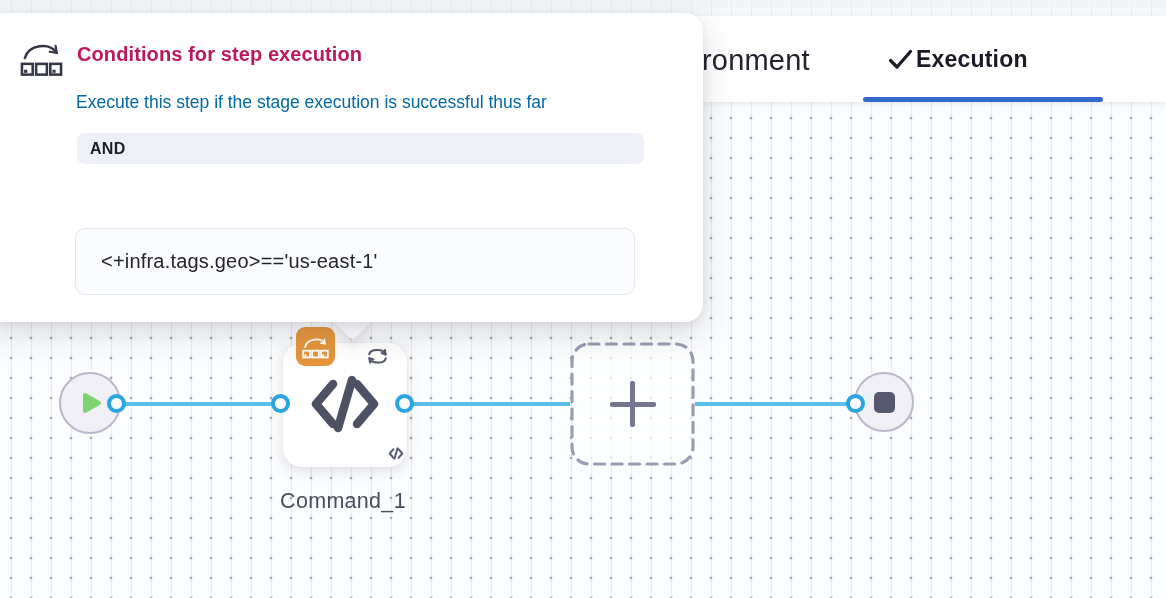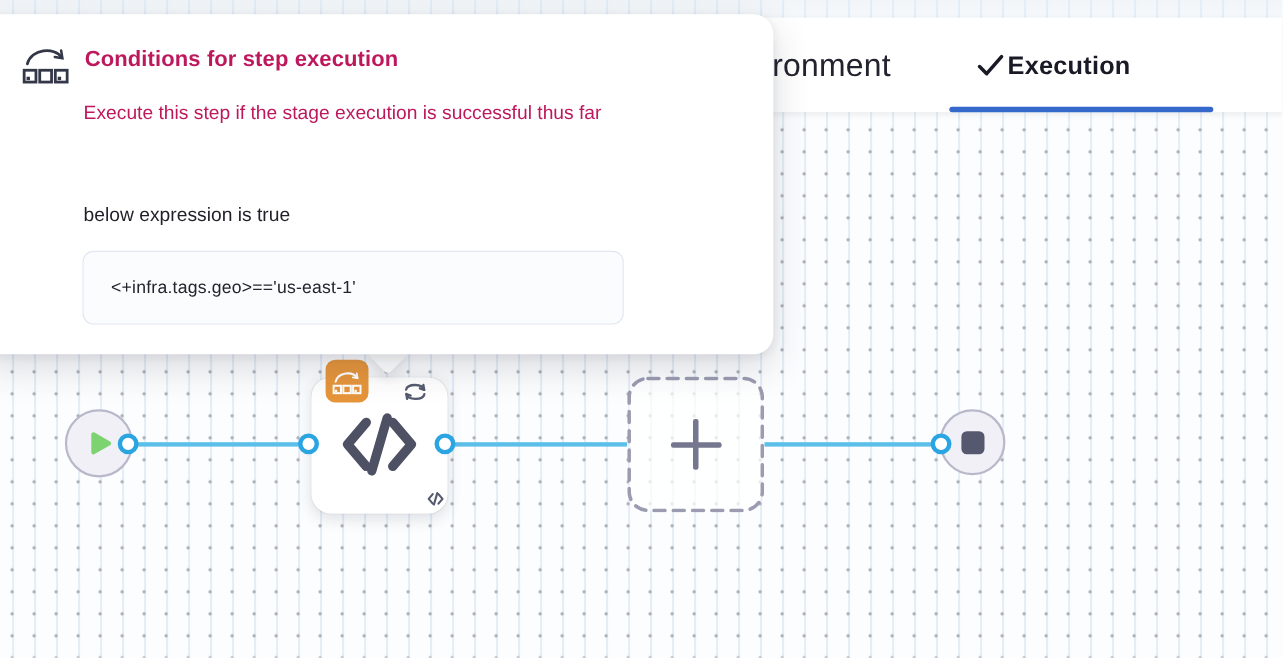--- a/index.html
+++ b/index.html
@@ -85,33 +85,33 @@
     background:#ffffff; transform:rotate(45deg); border-radius:4px;
     box-shadow:4px 4px 10px rgba(40,41,61,0.10); z-index:59;
   }
   .popover {
     position:absolute; left:-16px; top:13px; width:719px; height:309px;
     background:#ffffff; border-radius:18px; z-index:60;
     box-shadow:0 12px 34px rgba(40,41,61,0.16), 0 2px 8px rgba(40,41,61,0.08);
   }
   .pop-icon  { position:absolute; left:36px; top:26px; }
   .pop-title { position:absolute; left:93px; top:30px; font-size:20px; font-weight:700; color:#be185d; letter-spacing:0.1px; }
-  .pop-desc  { position:absolute; left:92px; top:79px; font-size:17.5px; color:#be185d; }
+  .pop-desc  { position:absolute; left:92px; top:79px; font-size:17.5px; color:#0369a1; }
   .and-badge {
     position:absolute; left:93px; top:120px; width:567px; height:31px;
     background:#eef0f7; border-radius:8px;
     display:flex; align-items:center; padding-left:13px;
     font-size:16px; font-weight:700; color:#1d1e28; letter-spacing:0.3px;
   }
   .pop-caption { position:absolute; left:92px; top:172px; font-size:17.5px; color:#1f2028; }
   .expr-box {
-    position:absolute; left:91px; top:215px; width:492px; height:67px;
+    position:absolute; left:91px; top:215px; width:560px; height:67px;
     background:#fbfcfe; border:1px solid #e3e6f0; border-radius:10px;
     display:flex; align-items:center; padding-left:25px;
-    font-size:16px; color:#23242c; letter-spacing:0.2px;
+    font-size:20px; color:#23242c; letter-spacing:0.2px;
   }
 </style>
 </head>
 <body>
 
 <div class="stage">
 
   <div class="tabbar">
     <div class="tab-env">
       <span>ronment</span>
@@ -183,35 +183,38 @@
     </svg>
     <div class="plus-wrap">
         <div class="plus"></div>
       </div>
   </div>
 
   <div class="endpoint end">
     <div class="stop-square"></div>
   </div>
 
+  <div class="node-label lbl-command">Command_1</div>
 
   <div class="caret"></div>
   <div class="popover">
     <svg class="pop-icon" width="43" height="38" viewBox="0 0 44 38">
       <g fill="none" stroke="#343748" stroke-width="2.6" stroke-linecap="round">
         <rect x="2" y="25" width="11" height="11"></rect>
         <rect x="16.5" y="25" width="11" height="11"></rect>
         <rect x="31" y="25" width="11" height="11"></rect>
         <path d="M5 19 C9 5, 30 3, 37 13"></path>
         <polyline points="30.5,12.6 37.6,13.8 36.4,6.6" stroke-width="2.3"></polyline>
       </g>
       <rect x="4.2" y="31" width="3.2" height="3.2" fill="#343748"></rect>
       <rect x="33.2" y="31" width="3.2" height="3.2" fill="#343748"></rect>
     </svg>
     <div class="pop-title">Conditions for step execution</div>
     <div class="pop-desc">Execute this step if the stage execution is successful thus far</div>
-    <div class="pop-caption">below expression is true</div>
+    <div class="and-badge">
+      <span>AND</span>
+    </div>
     <div class="expr-box">
       <span>&lt;+infra.tags.geo&gt;=='us-east-1'</span>
     </div>
   </div>
 
 </div>
 
 </body></html>

